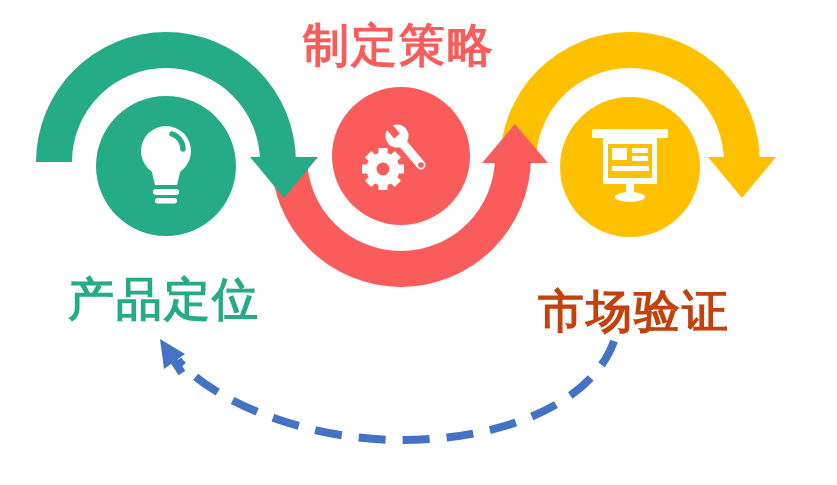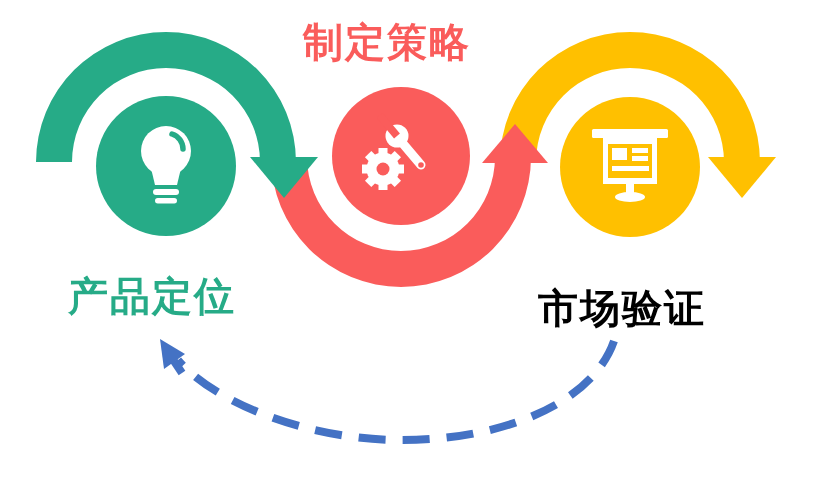--- a/index.html
+++ b/index.html
@@ -6,29 +6,29 @@
   .canvas{
     position:relative;
     width:837px;height:485px;
     background:#ffffff;
     overflow:hidden;
     font-family:"Liberation Sans","DejaVu Sans",sans-serif;
   }
   .diagram-svg{position:absolute;left:0;top:0;width:837px;height:485px;}
   .step-label{
     position:absolute;
-    font-size:40px;
+    font-size:46px;
     font-weight:bold;
     letter-spacing:2px;
     white-space:nowrap;
     line-height:1;
   }
   .label-green{color:#26AB87;left:68px;top:276px;}
   .label-red{color:#FA5C5B;left:303px;top:22px;}
-  .label-yellow{color:#000000;left:538px;top:288px;}
+  .label-yellow{color:#c2410c;left:538px;top:288px;}
 </style>
 </head>
 <body>
 
 <div class="canvas">
 
   <svg class="diagram-svg" viewBox="0 0 837 485">
 
     <g fill="#FFC000">
       <path d="M 500 162 A 130 130 0 0 1 760 162 L 724 162 A 94 94 0 0 0 536 162 Z"></path>

